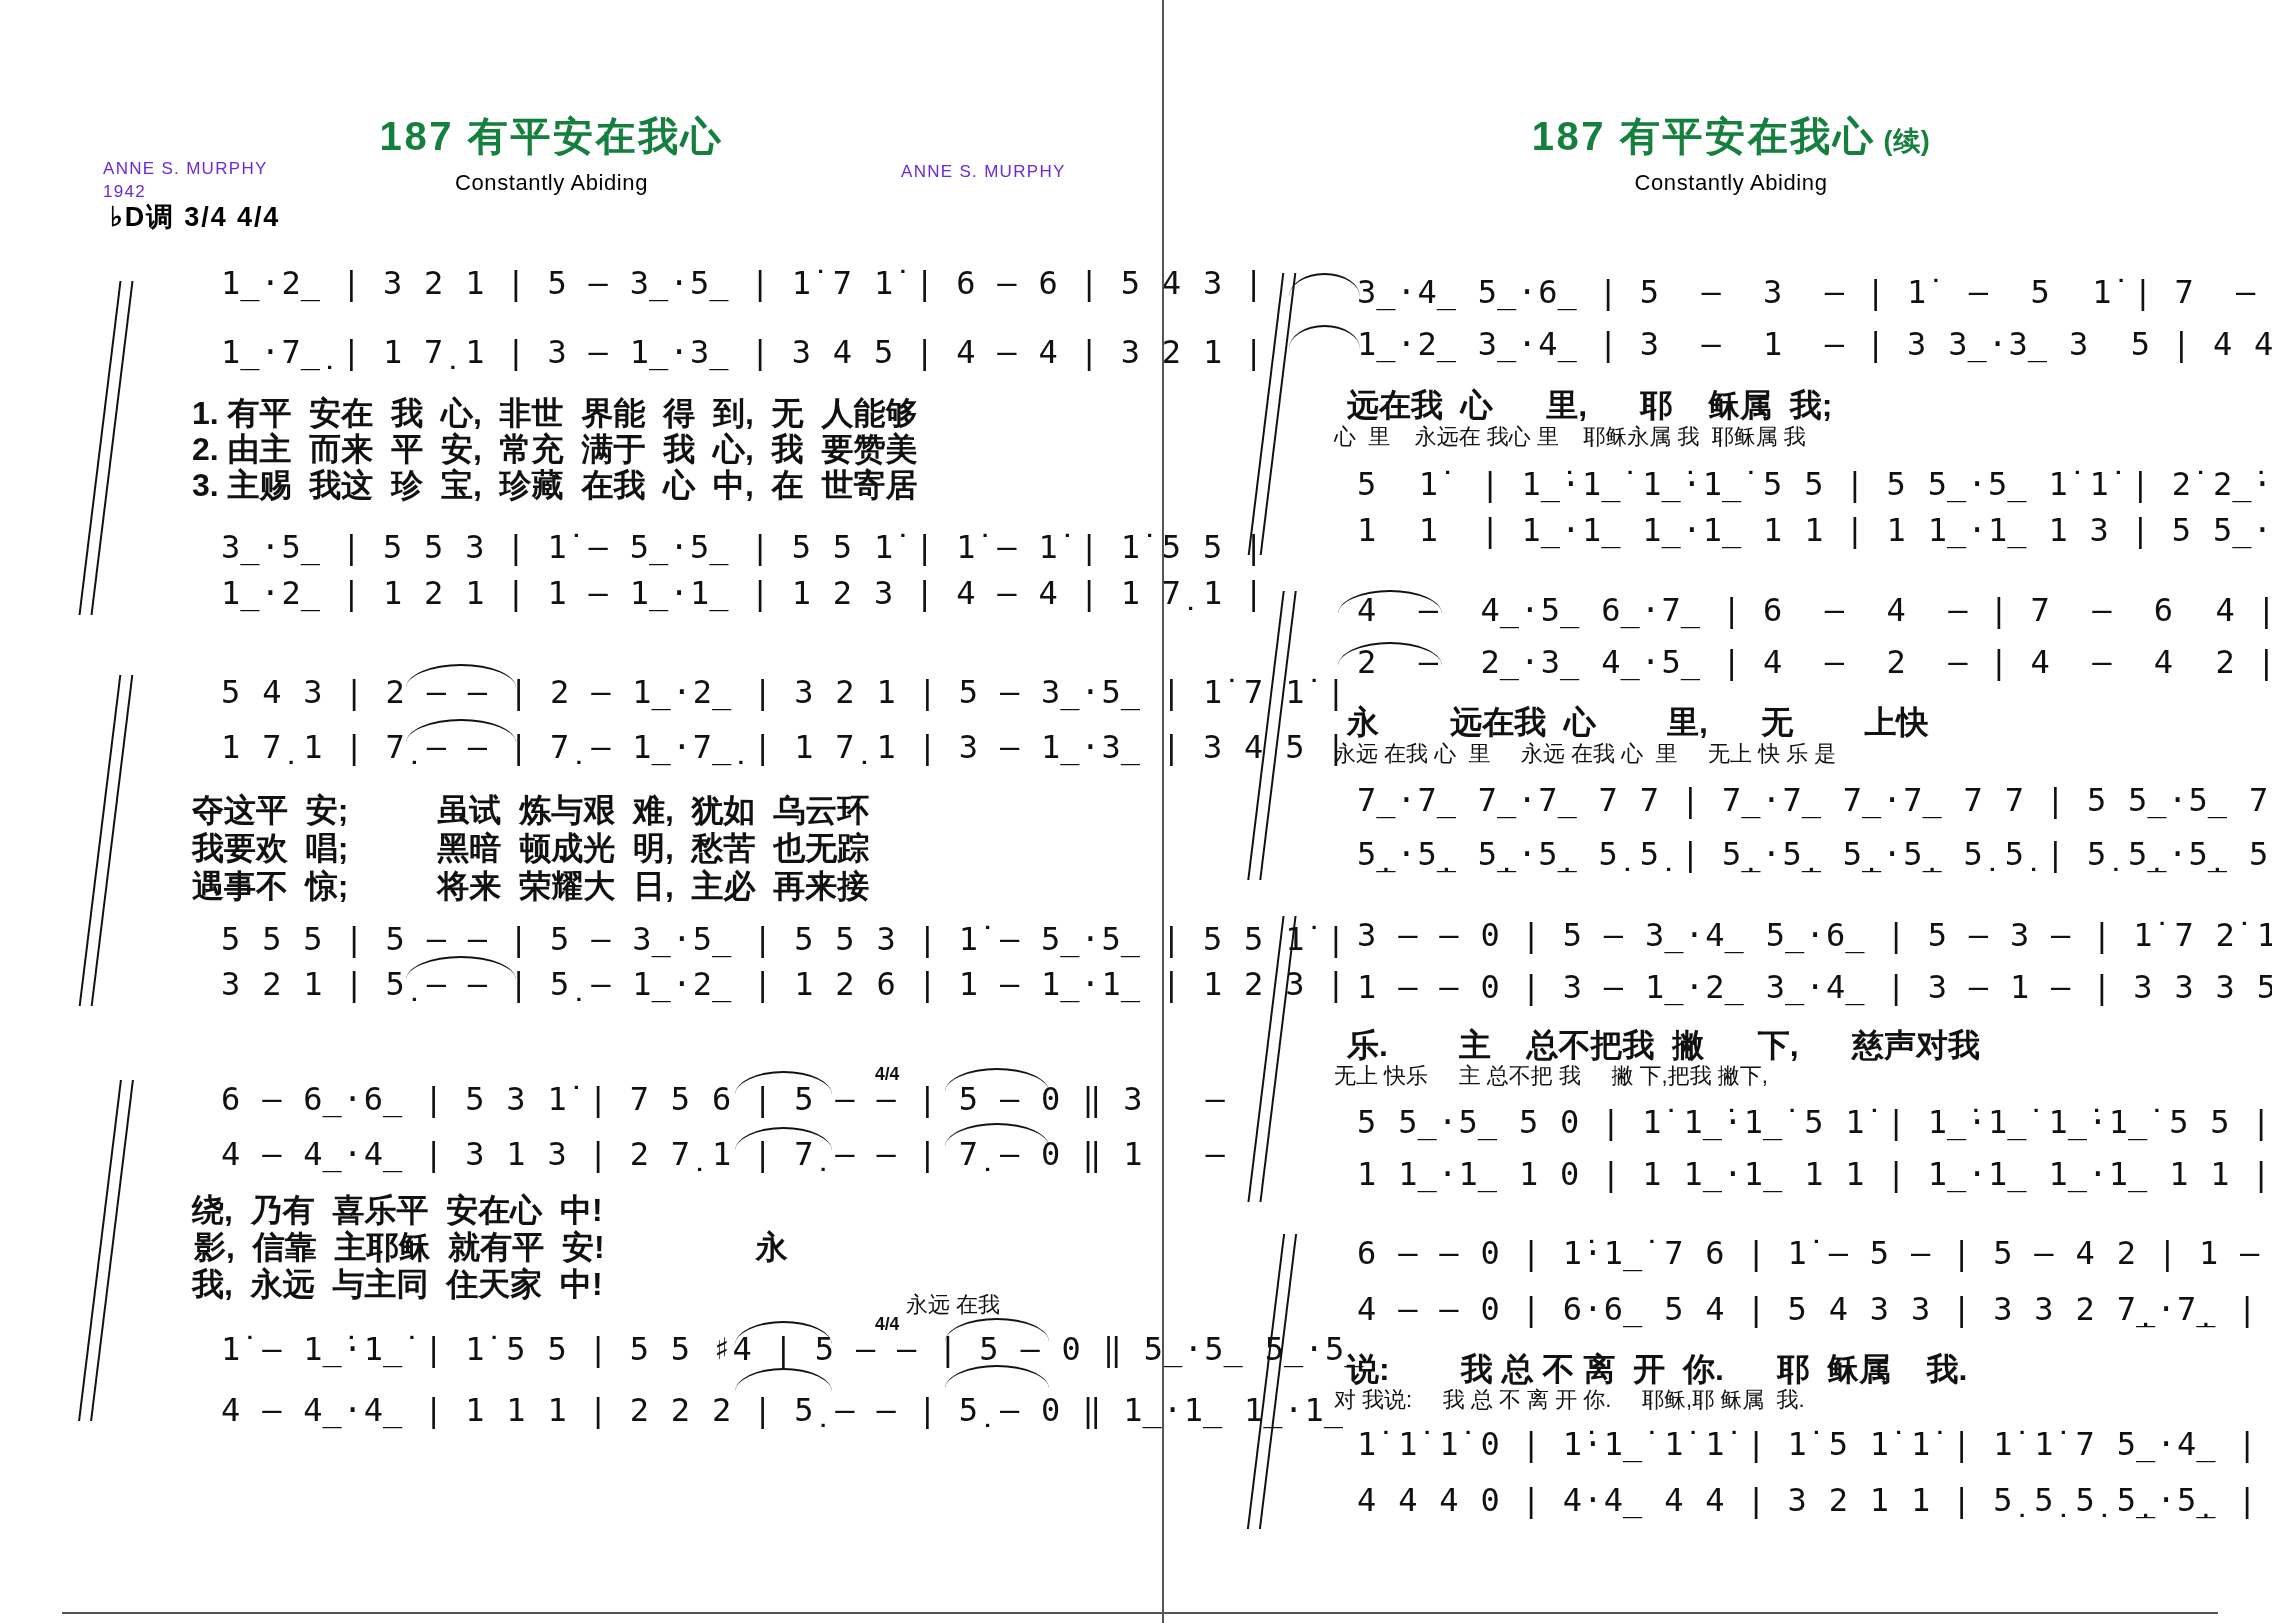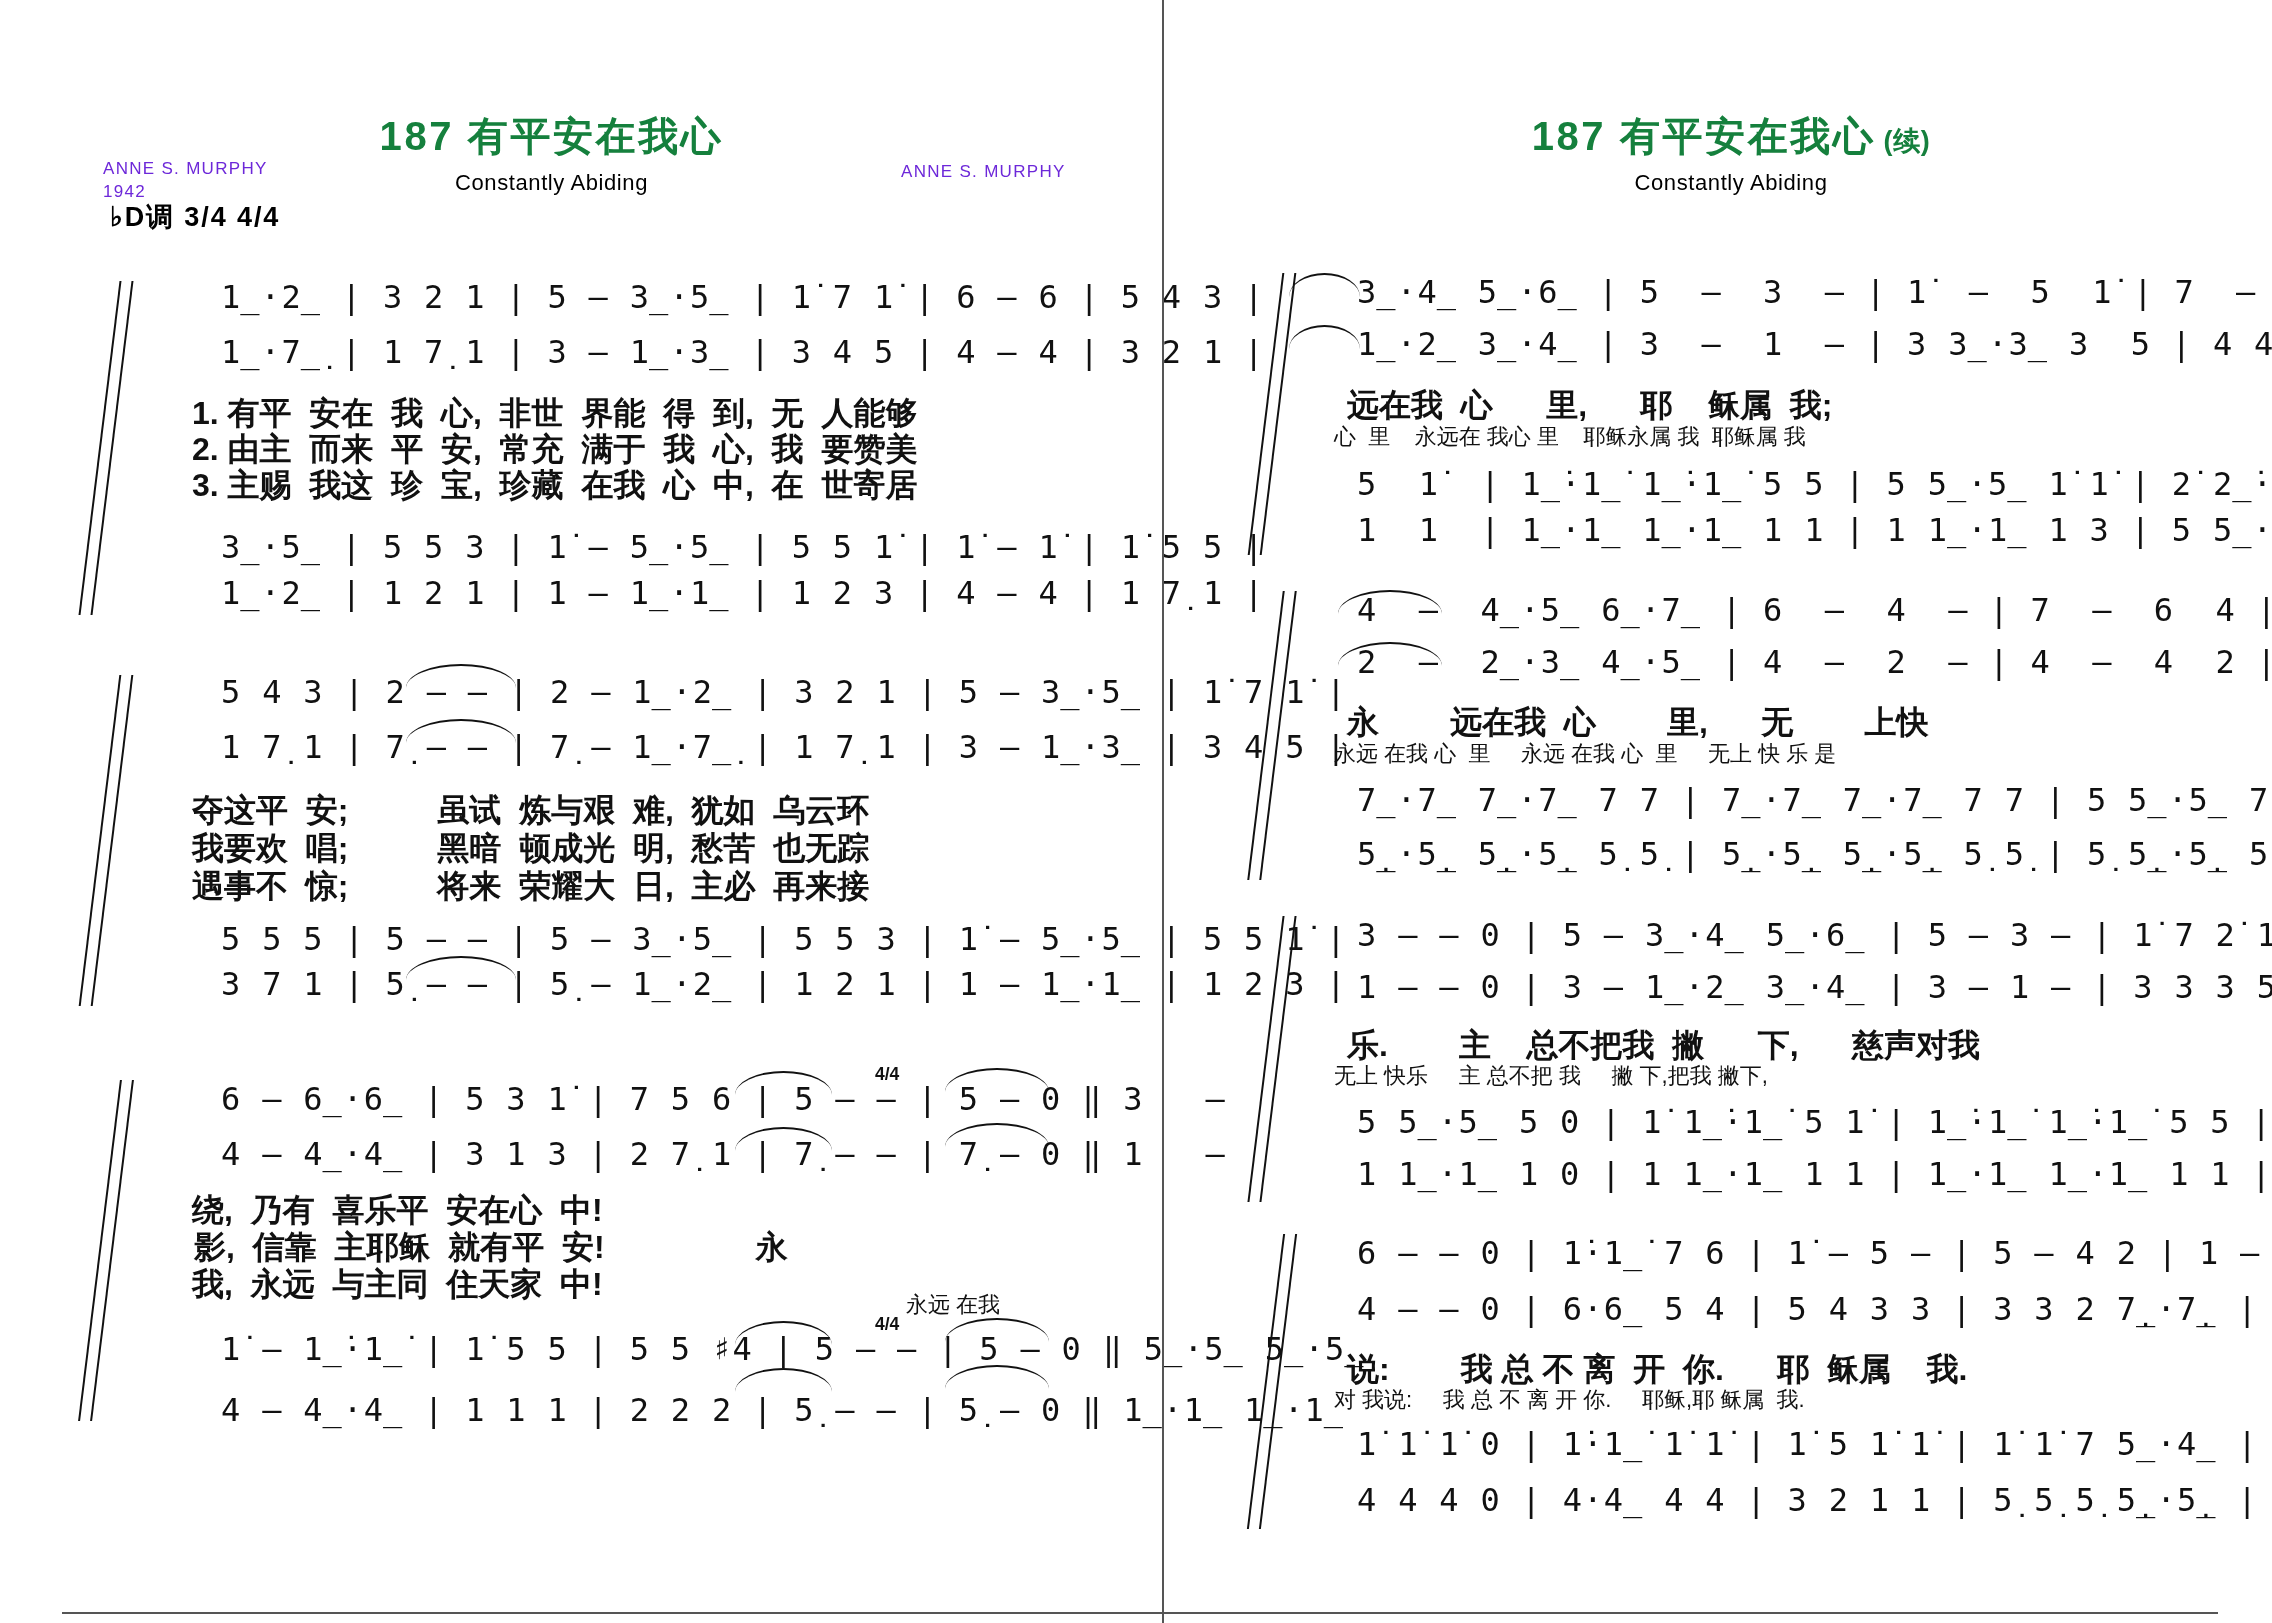--- a/index.html
+++ b/index.html
@@ -46,35 +46,35 @@
 <div class="subtitle" style="left:97px;top:170px;width:909px;">Constantly Abiding</div>
 <div class="credit" style="left:103px;top:159px;">ANNE  S. MURPHY</div>
 <div class="credit" style="left:103px;top:182px;">1942</div>
 <div class="credit" style="left:901px;top:162px;">ANNE  S. MURPHY</div>
 <div class="keysig" style="left:110px;top:199px;">♭D调  3/4 4/4</div>
 
 <div class="brk" style="left:99px;top:281px;height:334px;"></div>
 <div class="brk" style="left:99px;top:675px;height:331px;"></div>
 <div class="brk" style="left:99px;top:1080px;height:341px;"></div>
 
-<div class="num" style="left:221px;top:279px;text-align:center;">1̲·2̲ | 3 2 1 | 5 — 3̲·5̲ | 1̇ 7 1̇ | 6 — 6 | 5 4 3 |</div>
+<div class="num" style="left:221px;top:265px;text-align:center;">1̲·2̲ | 3 2 1 | 5 — 3̲·5̲ | 1̇ 7 1̇ | 6 — 6 | 5 4 3 |</div>
 <div class="num" style="left:221px;top:334px;">1̲·7̲̣ | 1 7̣ 1 | 3 — 1̲·3̲ | 3 4 5 | 4 — 4 | 3 2 1 |</div>
 <div class="lyr" style="left:192px;top:396px;">1. 有平  安在  我  心,  非世  界能  得  到,  无  人能够</div>
 <div class="lyr" style="left:192px;top:432px;">2. 由主  而来  平  安,  常充  满于  我  心,  我  要赞美</div>
 <div class="lyr" style="left:192px;top:468px;">3. 主赐  我这  珍  宝,  珍藏  在我  心  中,  在  世寄居</div>
 <div class="num" style="left:221px;top:529px;">3̲·5̲ | 5 5 3 | 1̇ — 5̲·5̲ | 5 5 1̇ | 1̇ — 1̇ | 1̇ 5 5 |</div>
 <div class="num" style="left:221px;top:575px;">1̲·2̲ | 1 2 1 | 1 — 1̲·1̲ | 1 2 3 | 4 — 4 | 1 7̣ 1 |</div>
 
 <div class="num" style="left:221px;top:674px;">5 4 3 | 2 — — | 2 — 1̲·2̲ | 3 2 1 | 5 — 3̲·5̲ | 1̇ 7 1̇ |</div>
 <div class="num" style="left:221px;top:729px;">1 7̣ 1 | 7̣ — — | 7̣ — 1̲·7̲̣ | 1 7̣ 1 | 3 — 1̲·3̲ | 3 4 5 |</div>
 <div class="lyr" style="left:192px;top:793px;">夺这平  安;          虽试  炼与艰  难,  犹如  乌云环</div>
 <div class="lyr" style="left:192px;top:831px;">我要欢  唱;          黑暗  顿成光  明,  愁苦  也无踪</div>
 <div class="lyr" style="left:192px;top:869px;">遇事不  惊;          将来  荣耀大  日,  主必  再来接</div>
 <div class="num" style="left:221px;top:921px;">5 5 5 | 5 — — | 5 — 3̲·5̲ | 5 5 3 | 1̇ — 5̲·5̲ | 5 5 1̇ |</div>
-<div class="num" style="left:221px;top:966px;">3 7 1 | 5̣ — — | 5̣ — 1̲·2̲ | 1 2 1 | 1 — 1̲·1̲ | 1 2 3 |</div>
+<div class="num" style="left:221px;top:966px;">3 2 1 | 5̣ — — | 5̣ — 1̲·2̲ | 1 2 6 | 1 — 1̲·1̲ | 1 2 3 |</div>
 
 <div class="num" style="left:221px;top:1081px;">6 — 6̲·6̲ | 5 3 1̇ | 7 5 6 | 5 — — | 5 — 0 ‖ 3   —</div>
 <div class="num" style="left:221px;top:1136px;">4 — 4̲·4̲ | 3 1 3 | 2 7̣ 1 | 7̣ — — | 7̣ — 0 ‖ 1   —</div>
 <div class="lyr" style="left:192px;top:1193px;">绕,  乃有  喜乐平  安在心  中!</div>
 <div class="lyr" style="left:194px;top:1230px;">影,  信靠  主耶稣  就有平  安!                 永</div>
 <div class="lyr" style="left:192px;top:1267px;">我,  永远  与主同  住天家  中!</div>
 <div class="lyr lyr-small" style="left:906px;top:1293px;">永远 在我</div>
 <div class="meter-label" style="left:875px;top:1064px;">4/4</div>
 <div class="meter-label" style="left:875px;top:1314px;">4/4</div>
 <div class="num" style="left:221px;top:1331px;">1̇ — 1̲̇·1̲̇ | 1̇ 5 5 | 5 5 ♯4 | 5 — — | 5 — 0 ‖ 5̲·5̲ 5̲·5̲</div>

